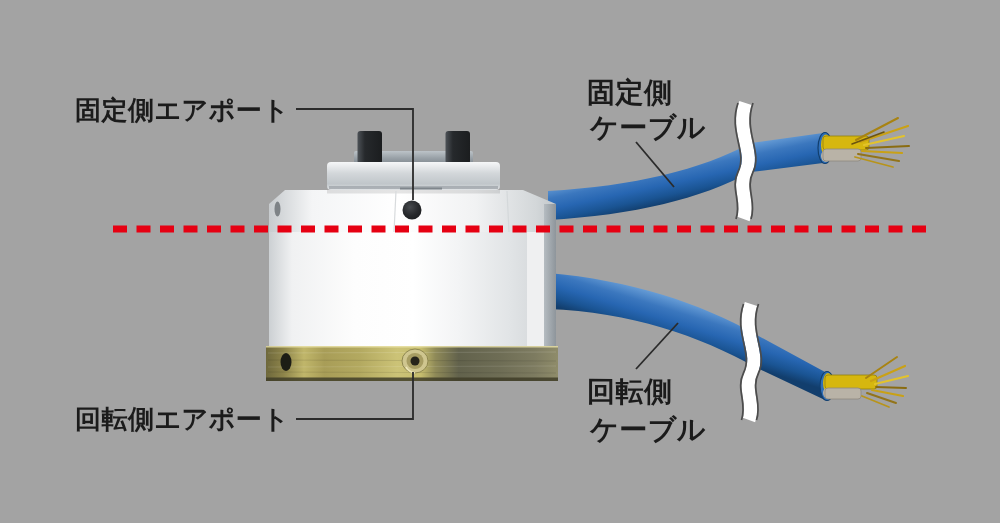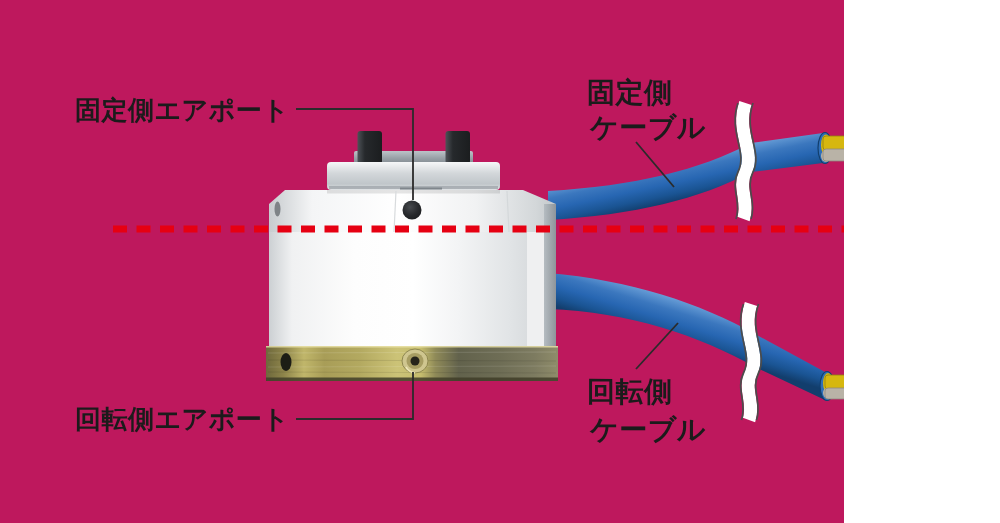--- a/index.html
+++ b/index.html
@@ -1,19 +1,19 @@
 <!DOCTYPE html>
 <html><head>
 <meta charset="utf-8">
 <style>
   html,body{margin:0;padding:0;background:#ffffff;}
   .canvas{
     position:relative;
-    width:844px;height:523px;
-    background:#be185d;
+    width:1000px;height:523px;
+    background:#a3a3a3;
     font-family:"Liberation Sans","DejaVu Sans",sans-serif;
     overflow:hidden;
   }
   svg{display:block;}
   text{
     fill:#1b1b1b;
     font-family:"Liberation Sans","DejaVu Sans",sans-serif;
     font-weight:600;
   }
   .lbl-s{font-size:26px;letter-spacing:0.5px;}

